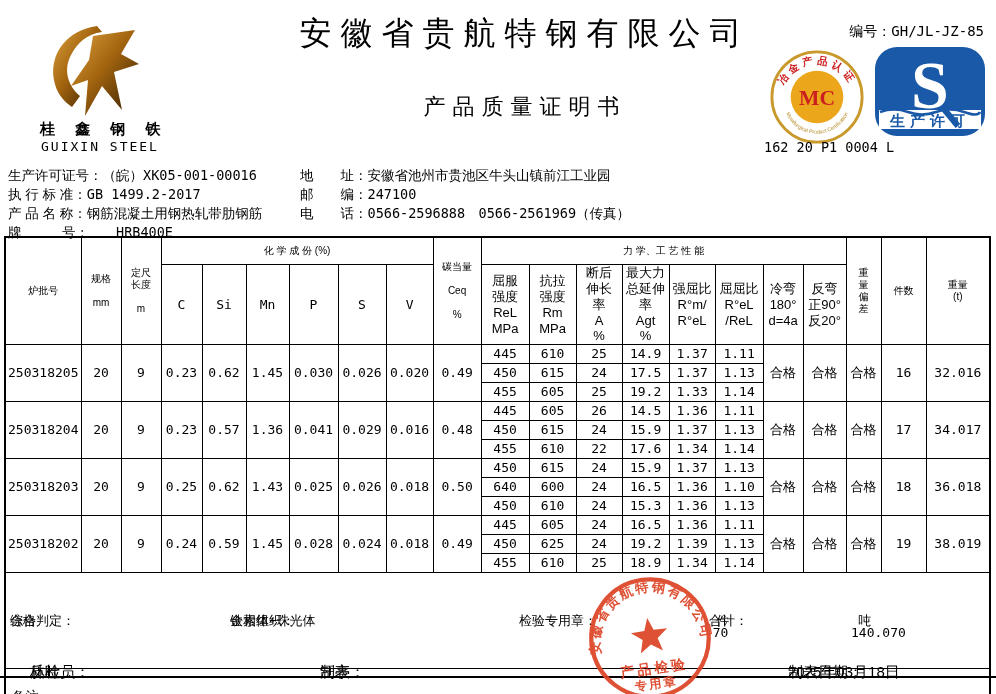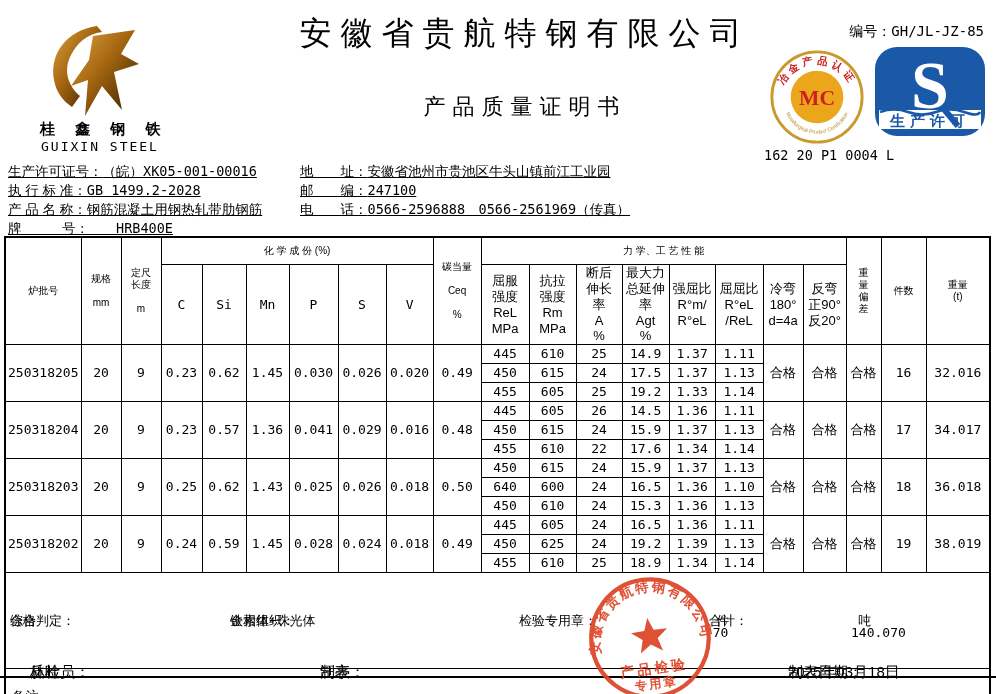--- a/index.html
+++ b/index.html
@@ -13,27 +13,27 @@
   .doc-title { position:absolute; top:92px; left:230px; width:590px; text-align:center;
                font-family:"Liberation Serif","DejaVu Serif",serif; font-size:22px; letter-spacing:7px; white-space:nowrap; }
   .doc-no { position:absolute; top:23px; right:12px; font-size:14px; white-space:nowrap; }
   .doc-no .mono { font-size:14px; }
 
   .logo-block { position:absolute; left:40px; top:24px; width:120px; text-align:center; }
   .logo-cn { font-size:15px; font-weight:bold; letter-spacing:8px; white-space:nowrap; margin-top:-2px; }
   .logo-en { font-family:"DejaVu Sans Mono",monospace; font-size:13px; letter-spacing:2px; white-space:nowrap; }
 
   .mc-badge { position:absolute; left:770px; top:50px; }
-  .mc-serial { position:absolute; left:764px; top:139px; font-family:"DejaVu Sans Mono",monospace; font-size:13.5px; white-space:nowrap;margin-top:8px; }
+  .mc-serial { position:absolute; left:764px; top:139px; font-family:"DejaVu Sans Mono",monospace; font-size:13.5px; white-space:nowrap; }
   .sq-badge { position:absolute; left:874px; top:46px; }
 
   
   .info { position:absolute; top:162px; left:0; width:996px; height:72px; font-size:13.5px; }
   .info-col { position:absolute; top:0; }
-  .info-col .row { height:19px; line-height:19px; white-space:nowrap;text-decoration:underline; }
+  .info-col .row { height:19px; line-height:27px; white-space:nowrap; }
   .info-c1 { left:8px; }
   .info-c2 { left:300px; }
   .info-c3 { left:640px; }
   .info .val { font-family:"DejaVu Sans Mono",monospace; }
 
   
   table.cert { position:absolute; top:236px; left:4px; width:987px; border-collapse:collapse;
                table-layout:fixed; border:2px solid #000; }
   table.cert td { border:1px solid #000; padding:0; text-align:center; vertical-align:middle;
                   font-size:13px; line-height:1.22; white-space:pre-line; overflow:hidden; }
@@ -115,21 +115,21 @@
       <path d="M6,66 Q20,61 34,66 T62,66 T90,66 T106,66" stroke="#1a58a8" stroke-width="2.5" fill="none"></path>
       <line x1="64" y1="56" x2="84" y2="80" stroke="#1a58a8" stroke-width="6"></line>
       <text x="56" y="62" text-anchor="middle" font-size="68" font-weight="bold" fill="#fff" font-family="Liberation Serif,serif">S</text>
       <text x="56" y="80" text-anchor="middle" font-size="15" font-weight="bold" fill="#1a58a8" letter-spacing="5">生产许可</text>
     </svg>
   </div>
 
   <div class="info">
     <div class="info-col info-c1">
       <div class="row"><span>生产许可证号：</span><span class="val">（皖）XK05-001-00016</span></div>
-      <div class="row"><span>执 行 标 准：</span><span class="val">GB 1499.2-2028</span></div>
+      <div class="row"><span>执 行 标 准：</span><span class="val">GB 1499.2-2017</span></div>
       <div class="row"><span>产 品 名 称：</span><span>钢筋混凝土用钢热轧带肋钢筋</span></div>
       <div class="row"><span>牌　　　号：</span><span class="val">　　HRB400E</span></div>
     </div>
     <div class="info-col info-c2">
       <div class="row"><span>地　　址：</span><span>安徽省池州市贵池区牛头山镇前江工业园</span></div>
       <div class="row"><span>邮　　编：</span><span class="val">247100</span></div>
       <div class="row"><span>电　　话：</span><span class="val">0566-2596888　0566-2561969（传真）</span></div>
     </div>
   </div>
 

